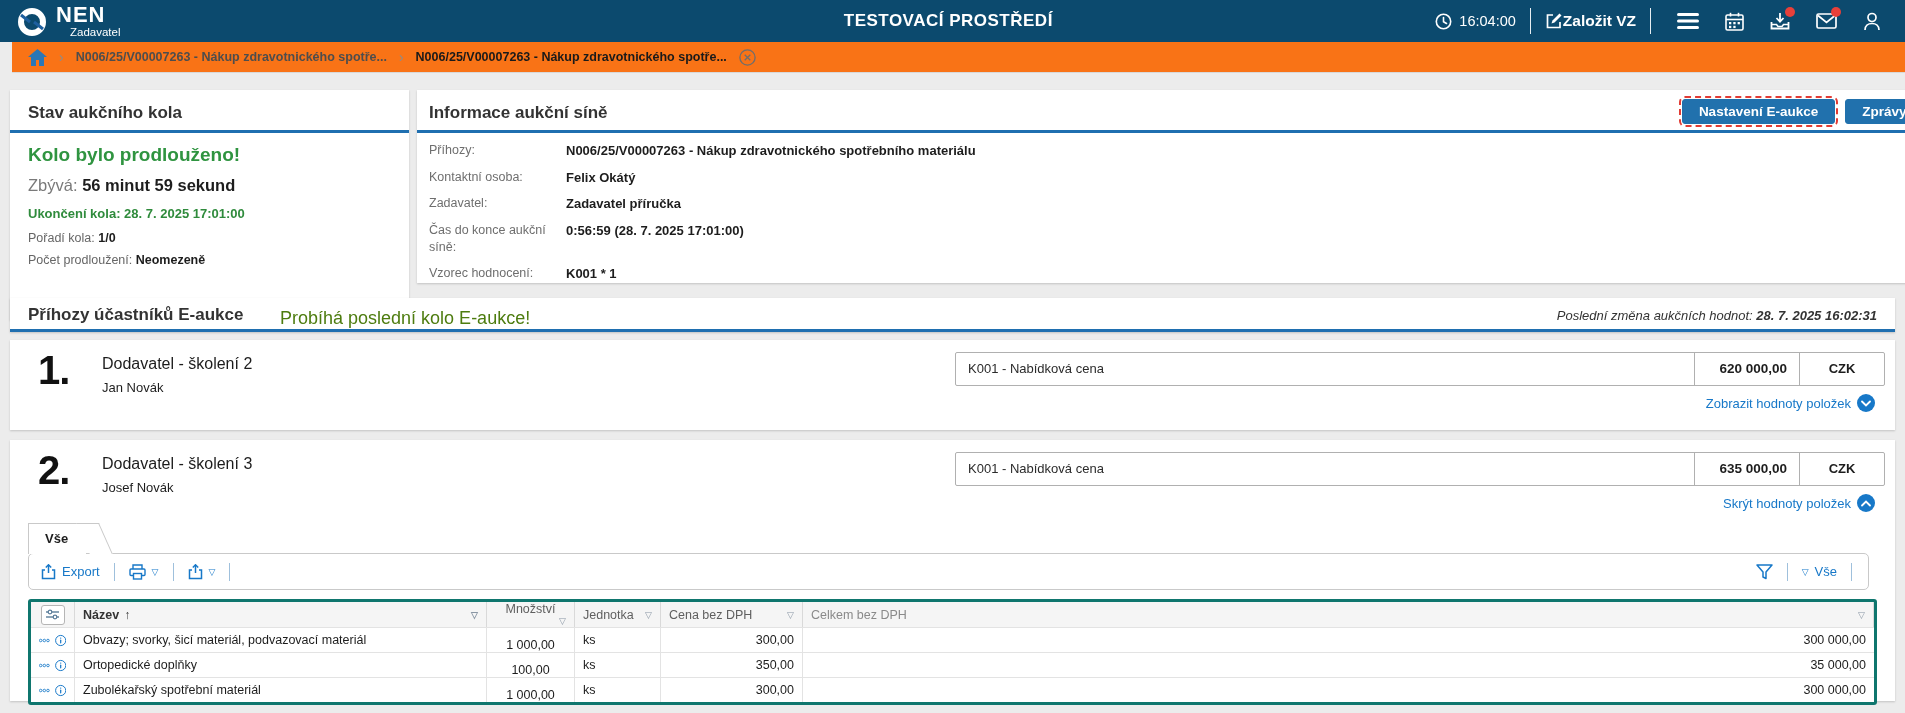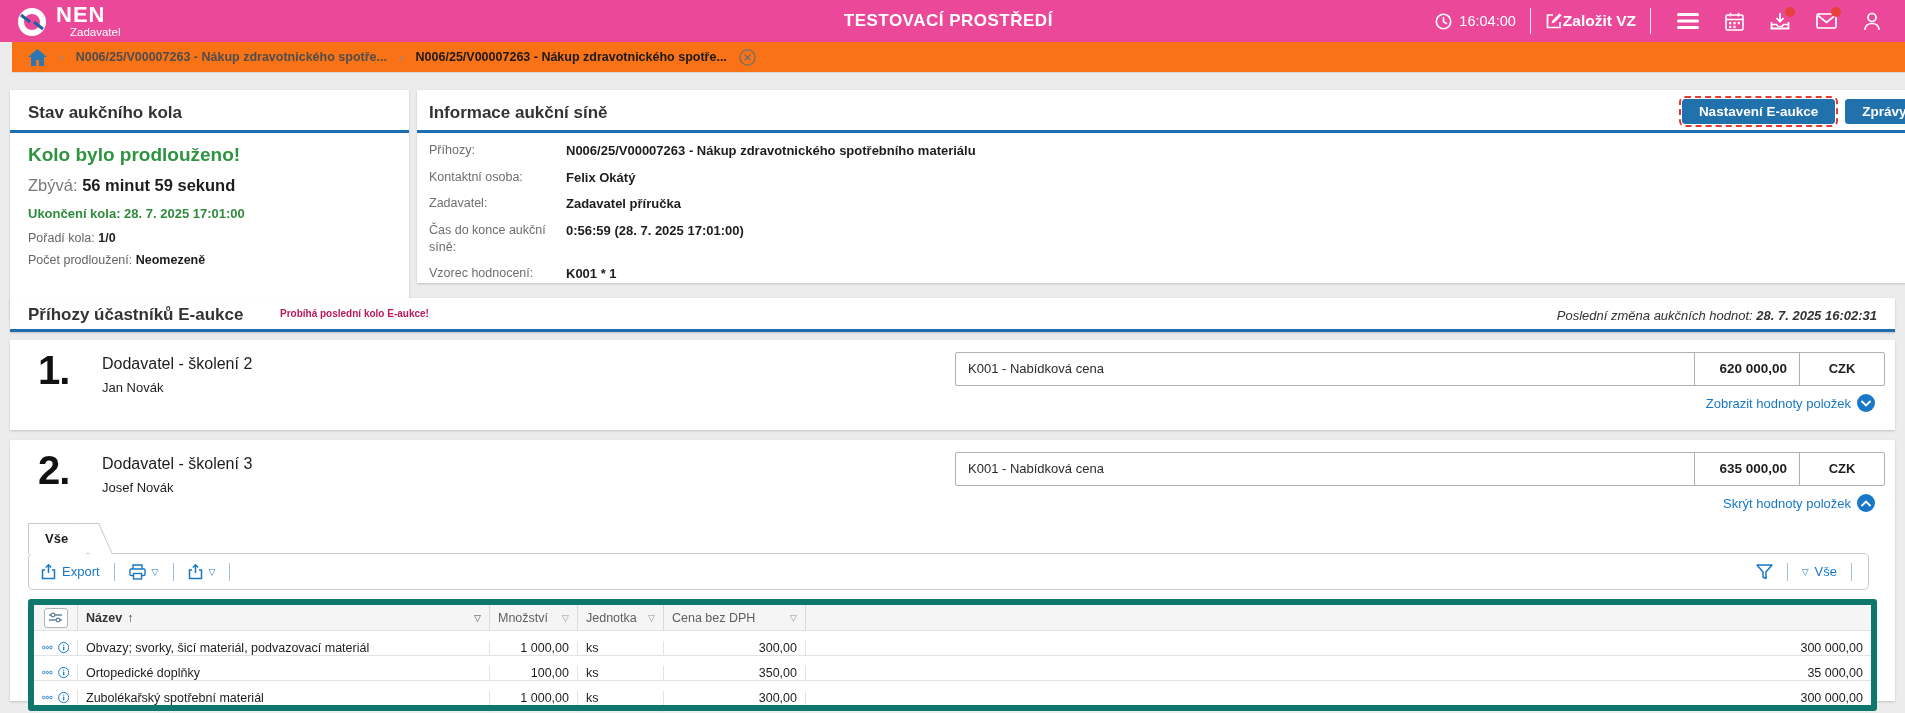--- a/index.html
+++ b/index.html
@@ -1,20 +1,20 @@
 <!DOCTYPE html>
 <html><head>
 <meta charset="utf-8">
 <style>
   * { margin:0; padding:0; box-sizing:border-box; }
   html,body { width:1905px; height:713px; overflow:hidden; }
   body { font-family:"Liberation Sans", sans-serif; background:#ececec; position:relative; color:#222; }
 
   
-  .topbar { position:absolute; left:0; top:0; width:1905px; height:42px; background:#ec4899; color:#fff; }
+  .topbar { position:absolute; left:0; top:0; width:1905px; height:42px; background:#0c4a6e; color:#fff; }
   .logo-wrap { position:absolute; left:16px; top:4px; display:flex; align-items:flex-start; }
   .logo-circle { width:32px; height:32px; margin-top:2px; }
   .logo-text { margin-left:8px; }
   .logo-nen { font-size:22px; font-weight:bold; letter-spacing:1px; line-height:22px; }
   .logo-sub { font-size:11.5px; line-height:12px; margin-left:14px; }
   .env-title { position:absolute; left:50%; top:0; transform:translateX(-52%); line-height:42px; font-size:17px; font-weight:bold; letter-spacing:0.5px; white-space:nowrap; }
   .topbar-right { position:absolute; right:10px; top:0; height:42px; display:flex; align-items:center; }
   .tb-time { display:flex; align-items:center; gap:7px; font-size:14.5px; }
   .tb-divider { width:1px; height:26px; background:rgba(255,255,255,0.9); margin:0 14px; }
   .tb-newvz { display:flex; align-items:center; font-size:15.5px; font-weight:bold; cursor:pointer; }
@@ -55,21 +55,21 @@
   .info-label { width:137px; font-size:12.5px; color:#6e6e6e; line-height:17px; }
   .info-value { font-size:13px; font-weight:bold; color:#1d1d1d; line-height:17px; }
   .info-buttons { position:absolute; right:10px; top:9px; display:flex; gap:10px; }
   .blue-btn { background:#2171ad; color:#fff; border:1px solid #2171ad; font-size:13.5px; font-weight:600; height:25px; line-height:23px; padding:0 16px; border-radius:3px; cursor:pointer; font-family:"Liberation Sans",sans-serif; display:flex; align-items:center; }
   .btn-highlight { outline:2px dashed #e23b34; outline-offset:1px; }
 
   
   .section-head { position:absolute; left:10px; top:298px; width:1885px; height:34px; background:#fff; box-shadow:0 1px 2px rgba(0,0,0,0.18); }
   .section-head .blue-rule { bottom:0; }
   .sec-title { position:absolute; left:18px; top:7px; font-size:17px; font-weight:bold; color:#333; }
-  .sec-alert { position:absolute; left:270px; top:10px; font-size:10px; font-weight:bold; color:#be185d; }
+  .sec-alert { position:absolute; left:270px; top:10px; font-size:18px; font-weight:normal; color:#4d7c0f; }
   .sec-lastchange { position:absolute; right:18px; top:10px; font-size:13px; font-style:italic; color:#333; }
   .sec-lastchange b { font-weight:bold; }
 
   .card { position:absolute; left:10px; width:1885px; background:#fff; box-shadow:0 1px 2px rgba(0,0,0,0.18); }
   .card1 { top:340px; height:90px; }
   .card2 { top:440px; height:261px; }
   .rank { position:absolute; left:28px; top:8px; font-size:40px; font-weight:bold; color:#111; letter-spacing:-1px; }
   .p-name { position:absolute; left:92px; top:15px; font-size:16px; color:#1d1d1d; }
   .p-person { position:absolute; left:92px; top:40px; font-size:13px; color:#1d1d1d; }
   .value-box { position:absolute; left:945px; top:12px; width:930px; height:34px; border:1px solid #b0b0b0; border-radius:2px; display:flex; align-items:stretch; background:#fff; }
@@ -83,29 +83,29 @@
   .tab-vse { position:absolute; left:18px; top:83px; width:58px; height:31px; background:#fff; border-left:1px solid #c9c9c9; border-top:1px solid #c9c9c9; z-index:3; font-size:13px; font-weight:bold; color:#1d1d1d; line-height:30px; padding-left:16px; cursor:pointer; }
   .tab-vse::after { content:""; position:absolute; right:-13px; top:-1px; width:22px; height:30px; background:#fff; border-right:1px solid #c9c9c9; border-top:1px solid #c9c9c9; transform:skewX(24deg); transform-origin:top left; z-index:-1; }
   .toolbar { position:absolute; left:18px; top:113px; width:1841px; height:37px; border:1px solid #c9c9c9; border-radius:5px; background:#fff; display:flex; align-items:center; padding:0 12px; z-index:2; }
   .tbar-left { display:flex; align-items:center; gap:10px; }
   .tbar-item { display:flex; align-items:center; gap:6px; color:#1778c8; font-size:13px; cursor:pointer; }
   .tbar-sep { width:1px; height:18px; background:#9fc0dc; margin:0 4px; }
   .tri { font-size:9px; color:#1778c8; }
   .tri::before { content:"\25BD"; }
   .tbar-right { margin-left:auto; display:flex; align-items:center; gap:10px; }
 
-  .items-table { position:absolute; left:18px; top:159px; width:1849px; border:6px solid #0f766e; border-radius:3px; background:#fff; font-size:12.5px; }
+  .items-table { position:absolute; left:18px; top:159px; width:1849px; border:3px solid #0f766e; border-radius:3px; background:#fff; font-size:12.5px; }
   .t-row { display:flex; align-items:stretch; }
   .t-head { background:#f5f5f5; height:25px; color:#5f5f5f; }
-  .t-body { height:25px; border-top:1px solid #e3e3e3; color:#1d1d1d;align-items:flex-end; }
+  .t-body { height:25px; border-top:1px solid #e3e3e3; color:#1d1d1d; }
   .tc { display:flex; align-items:center; padding:0 8px; border-right:1px solid #e3e3e3; overflow:hidden; white-space:nowrap; }
   .t-head .tc { border-right:1px solid #d9d9d9; }
   .tc-actions { width:44px; justify-content:center; gap:5px; }
   .tc-name { width:412px; }
-  .tc-qty { width:88px; justify-content:flex-end; }
+  .tc-qty { width:88px; justify-content:flex-end;flex-direction:column; }
   .tc-unit { width:86px; }
   .tc-price { width:142px; justify-content:flex-end; }
   .tc-total { flex:1; justify-content:flex-end; border-right:none; }
   .t-head .tc-name { font-weight:bold; color:#333; justify-content:flex-start; }
   .t-head .tc-qty, .t-head .tc-price { justify-content:flex-start; }
   .t-head .tc-total { justify-content:flex-start; color:#8a8a8a; }
   .head-tri { font-size:9px; color:#8a97a5; margin-left:6px; }
   .head-tri::before { content:"\25BD"; }
   .push-right { margin-left:auto; }
   .sort-arrow { font-size:12px; color:#333; margin-left:5px; font-weight:bold; }
@@ -376,20 +376,24 @@
         <span class="head-tri push-right"></span>
       </div>
       <div class="tc tc-unit">
         <span>Jednotka</span>
         <span class="head-tri push-right"></span>
       </div>
       <div class="tc tc-price">
         <span>Cena bez DPH</span>
         <span class="head-tri push-right"></span>
       </div>
+      <div class="tc tc-total">
+        <span>Celkem bez DPH</span>
+        <span class="head-tri push-right"></span>
+      </div>
     </div>
 
     <div class="t-row t-body">
       <div class="tc tc-actions">
         <svg width="14" height="5" viewBox="0 0 14 5">
             <circle cx="2.2" cy="2.5" r="1.7" fill="none" stroke="#1778c8" stroke-width="1.1"></circle>
             <circle cx="7" cy="2.5" r="1.7" fill="none" stroke="#1778c8" stroke-width="1.1"></circle>
             <circle cx="11.8" cy="2.5" r="1.7" fill="none" stroke="#1778c8" stroke-width="1.1"></circle>
           </svg>
         <svg width="15" height="15" viewBox="0 0 15 15">

